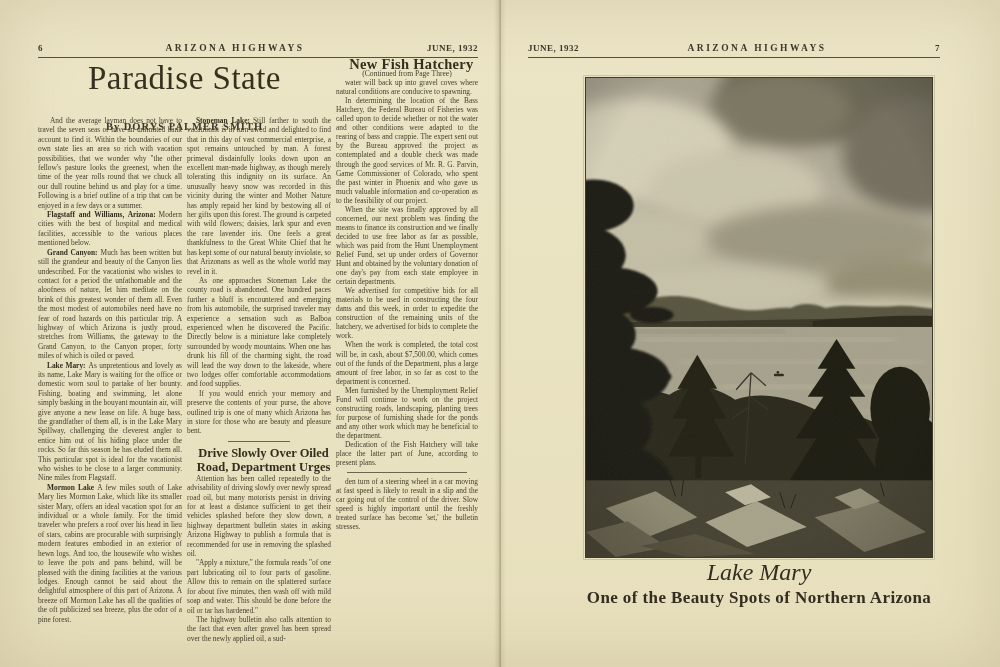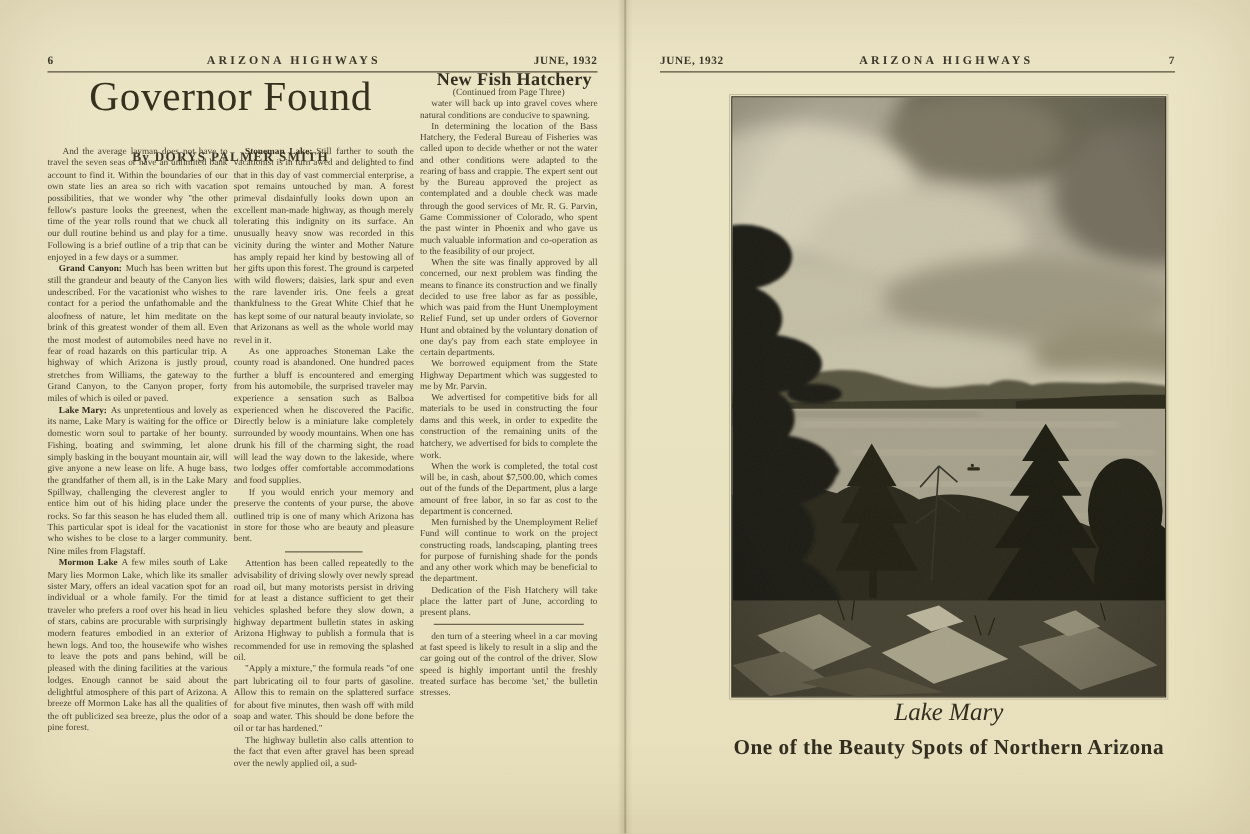--- a/index.html
+++ b/index.html
@@ -38,64 +38,65 @@
              margin:0 0 4px 0;letter-spacing:.3px;}
   .continued{font-size:7.6px;text-align:center;margin:0 0 2px 0;text-indent:0 !important;}
   .divider{border:none;border-top:1px solid #6a6450;width:62px;margin:5px auto 4px auto;}
   .divider.wide{width:120px;}
   
   .photo{position:absolute;left:585px;top:77px;width:348px;height:481px;margin:0;
          box-sizing:border-box;border:1.5px solid #3e3a2a;background:#b2ad97;
          box-shadow:0 0 0 1px #e9e2c2,0 0 0 1.6px rgba(90,82,52,.35);}
   .photo svg{display:block;width:100%;height:100%;}
   .cap-title{position:absolute;left:585px;top:559px;width:348px;text-align:center;
-             font-style:italic;font-size:20px;color:#332e20;}
+             font-style:italic;font-size:24px;color:#332e20;}
   .cap-sub{position:absolute;left:528px;top:588px;width:462px;text-align:center;
            font-size:17px;font-weight:bold;letter-spacing:.4px;color:#332e20;}
 </style>
 </head>
 <body>
 
 <div class="spread">
   <div class="fold"></div>
 
   <div class="pg-header" id="lp-header">
     <span>6</span>
     <span class="mast">ARIZONA HIGHWAYS</span>
     <span>JUNE, 1932</span>
   </div>
   <div class="rule" id="lp-rule"></div>
 
-  <h1 class="title">Governor Found</h1>
+  <h1 class="title">Paradise State</h1>
   <div class="byline">By DORYS PALMER SMITH</div>
 
   <div class="col" id="col1">
     <p><b class="lead"></b><span>And the average layman does not have to travel the seven seas or have an unlimited bank account to find it. Within the boundaries of our own state lies an area so rich with vacation possibilities, that we wonder why "the other fellow's pasture looks the greenest, when the time of the year rolls round that we chuck all our dull routine behind us and play for a time. Following is a brief outline of a trip that can be enjoyed in a few days or a summer.</span></p>
+    <p><b class="lead">Flagstaff and Williams, Arizona:</b><span>Modern cities with the best of hospital and medical facilities, accessible to the various places mentioned below.</span></p>
     <p><b class="lead">Grand Canyon:</b><span>Much has been written but still the grandeur and beauty of the Canyon lies undescribed. For the vacationist who wishes to contact for a period the unfathomable and the aloofness of nature, let him meditate on the brink of this greatest wonder of them all. Even the most modest of automobiles need have no fear of road hazards on this particular trip. A highway of which Arizona is justly proud, stretches from Williams, the gateway to the Grand Canyon, to the Canyon proper, forty miles of which is oiled or paved.</span></p>
     <p><b class="lead">Lake Mary:</b><span>As unpretentious and lovely as its name, Lake Mary is waiting for the office or domestic worn soul to partake of her bounty. Fishing, boating and swimming, let alone simply basking in the bouyant mountain air, will give anyone a new lease on life. A huge bass, the grandfather of them all, is in the Lake Mary Spillway, challenging the cleverest angler to entice him out of his hiding place under the rocks. So far this season he has eluded them all. This particular spot is ideal for the vacationist who wishes to be close to a larger community. Nine miles from Flagstaff.</span></p>
     <p><b class="lead">Mormon Lake</b><span>A few miles south of Lake Mary lies Mormon Lake, which like its smaller sister Mary, offers an ideal vacation spot for an individual or a whole family. For the timid traveler who prefers a roof over his head in lieu of stars, cabins are procurable with surprisingly modern features embodied in an exterior of hewn logs. And too, the housewife who wishes to leave the pots and pans behind, will be pleased with the dining facilities at the various lodges. Enough cannot be said about the delightful atmosphere of this part of Arizona. A breeze off Mormon Lake has all the qualities of the oft publicized sea breeze, plus the odor of a pine forest.</span></p>
   </div>
 
   <div class="col" id="col2">
     <p><b class="lead">Stoneman Lake:</b><span>Still farther to south the vacationist is in turn awed and delighted to find that in this day of vast commercial enterprise, a spot remains untouched by man. A forest primeval disdainfully looks down upon an excellent man-made highway, as though merely tolerating this indignity on its surface. An unusually heavy snow was recorded in this vicinity during the winter and Mother Nature has amply repaid her kind by bestowing all of her gifts upon this forest. The ground is carpeted with wild flowers; daisies, lark spur and even the rare lavender iris. One feels a great thankfulness to the Great White Chief that he has kept some of our natural beauty inviolate, so that Arizonans as well as the whole world may revel in it.</span></p>
     <p><b class="lead"></b><span>As one approaches Stoneman Lake the county road is abandoned. One hundred paces further a bluff is encountered and emerging from his automobile, the surprised traveler may experience a sensation such as Balboa experienced when he discovered the Pacific. Directly below is a miniature lake completely surrounded by woody mountains. When one has drunk his fill of the charming sight, the road will lead the way down to the lakeside, where two lodges offer comfortable accommodations and food supplies.</span></p>
     <p><b class="lead"></b><span>If you would enrich your memory and preserve the contents of your purse, the above outlined trip is one of many which Arizona has in store for those who are beauty and pleasure bent.</span></p>
     <hr class="divider">
+    <p class="subhead"><span>Drive Slowly Over Oiled</span><span class="l2">Road, Department Urges</span></p>
     <p>Attention has been called repeatedly to the advisability of driving slowly over newly spread road oil, but many motorists persist in driving for at least a distance sufficient to get their vehicles splashed before they slow down, a highway department bulletin states in asking Arizona Highway to publish a formula that is recommended for use in removing the splashed oil.</p>
     <p>"Apply a mixture," the formula reads "of one part lubricating oil to four parts of gasoline. Allow this to remain on the splattered surface for about five minutes, then wash off with mild soap and water. This should be done before the oil or tar has hardened."</p>
     <p>The highway bulletin also calls attention to the fact that even after gravel has been spread over the newly applied oil, a sud-</p>
   </div>
 
   <div class="col" id="col3">
     <p class="fish-head">New Fish Hatchery</p>
     <p class="continued">(Continued from Page Three)</p>
     <p>water will back up into gravel coves where natural conditions are conducive to spawning.</p>
     <p>In determining the location of the Bass Hatchery, the Federal Bureau of Fisheries was called upon to decide whether or not the water and other conditions were adapted to the rearing of bass and crappie. The expert sent out by the Bureau approved the project as contemplated and a double check was made through the good services of Mr. R. G. Parvin, Game Commissioner of Colorado, who spent the past winter in Phoenix and who gave us much valuable information and co-operation as to the feasibility of our project.</p>
     <p>When the site was finally approved by all concerned, our next problem was finding the means to finance its construction and we finally decided to use free labor as far as possible, which was paid from the Hunt Unemployment Relief Fund, set up under orders of Governor Hunt and obtained by the voluntary donation of one day's pay from each state employee in certain departments.</p>
-    <p>We borrowed equipment from the State Highway Department which was suggested to me by Mr. Parvin.</p>
     <p>We advertised for competitive bids for all materials to be used in constructing the four dams and this week, in order to expedite the construction of the remaining units of the hatchery, we advertised for bids to complete the work.</p>
     <p>When the work is completed, the total cost will be, in cash, about $7,500.00, which comes out of the funds of the Department, plus a large amount of free labor, in so far as cost to the department is concerned.</p>
     <p>Men furnished by the Unemployment Relief Fund will continue to work on the project constructing roads, landscaping, planting trees for purpose of furnishing shade for the ponds and any other work which may be beneficial to the department.</p>
     <p>Dedication of the Fish Hatchery will take place the latter part of June, according to present plans.</p>
     <hr class="divider wide">
     <p>den turn of a steering wheel in a car moving at fast speed is likely to result in a slip and the car going out of the control of the driver. Slow speed is highly important until the freshly treated surface has become 'set,' the bulletin stresses.</p>
   </div>
 
   <div class="pg-header" id="rp-header">
     <span>JUNE, 1932</span>

